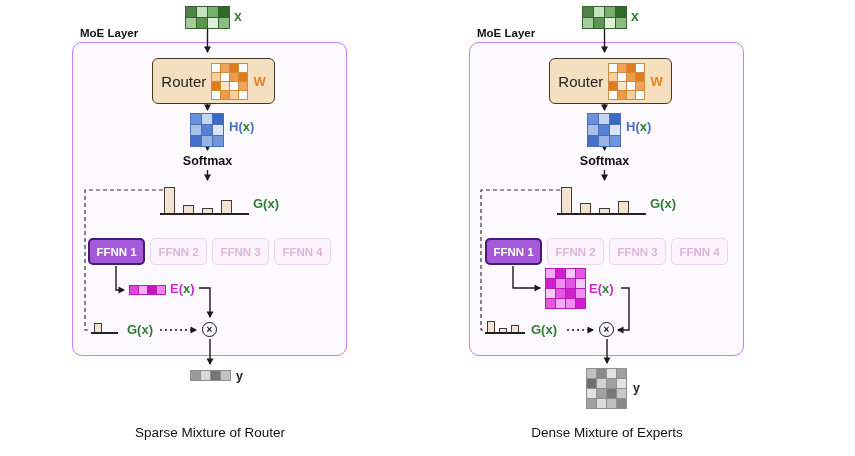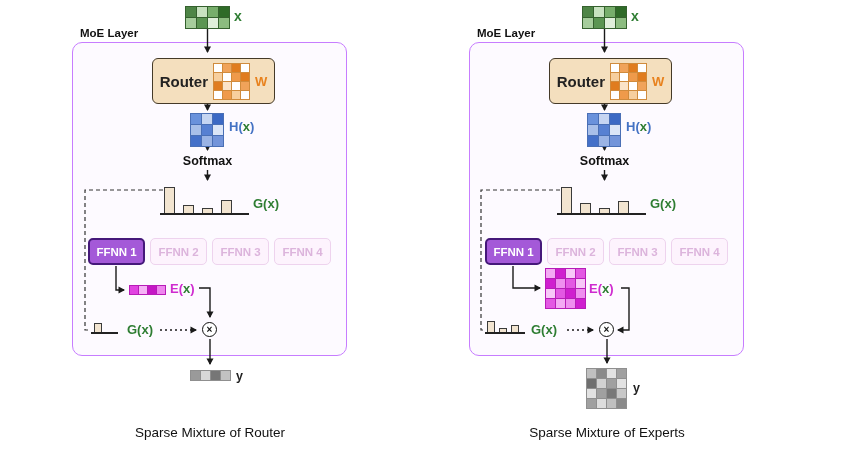--- a/index.html
+++ b/index.html
@@ -11,21 +11,21 @@
   .dash{ stroke:#333; stroke-width:1.2; fill:none; stroke-dasharray:4 3; }
   .dot { stroke:#1a1a1a; stroke-width:1.3; fill:none; stroke-dasharray:2 3; }
   .moe-box { position:absolute; left:72px; top:42px; width:275px; height:314px;
              border:1.6px solid #c77dff; border-radius:10px; background:#fdfaff; }
   .moe-label { position:absolute; left:80px; top:27px; font-size:11.5px; font-weight:bold; color:#111; }
   .grid { position:absolute; }
   .x-label { position:absolute; left:234px; top:8px; font-size:14px; font-weight:bold; color:#2e7d32; }
   .router { position:absolute; left:152px; top:58px; width:123px; height:46px; background:#f4dfbe;
             border:1.6px solid #453a28; border-radius:6px; display:flex; align-items:center;
             justify-content:center; gap:5px; z-index:2; }
-  .router-label { font-size:15px; font-weight:bold; color:#222; }
+  .router-label { font-size:15px; font-weight:normal; color:#222; }
   .router .grid { position:static; }
   .w-label { font-size:13px; font-weight:bold; color:#e8821e; }
   .h-label { position:absolute; left:229px; top:119px; font-size:13px; font-weight:bold; }
   .c-blue { color:#4472c4; } .c-green { color:#2e7d32; } .c-mag { color:#cf2bcf; }
   .softmax { position:absolute; left:170px; top:154px; width:75px; text-align:center;
              font-size:12.5px; font-weight:bold; color:#111; }
   .bars { position:absolute; }
   .axis { position:absolute; height:1.5px; background:#222; }
   .g-label { position:absolute; font-size:13px; font-weight:bold; }
   .ffnn { position:absolute; top:238px; width:57px; height:27px; border-radius:5px; display:flex;
@@ -302,16 +302,16 @@
         <div style="width: 9px; height: 9px; background: rgb(160, 160, 160);"></div>
         <div style="width: 9px; height: 9px; background: rgb(120, 120, 120);"></div>
         <div style="width: 9px; height: 9px; background: rgb(200, 200, 200);"></div>
         <div style="width: 9px; height: 9px; background: rgb(160, 160, 160);"></div>
         <div style="width: 9px; height: 9px; background: rgb(221, 221, 221);"></div>
         <div style="width: 9px; height: 9px; background: rgb(192, 192, 192);"></div>
         <div style="width: 9px; height: 9px; background: rgb(138, 138, 138);"></div>
       </div>
     <span class="y-label" style="left:236px; top:381px">y</span>
 
-    <div class="caption">Sparse Mixture of Experts</div>
+    <div class="caption">Dense Mixture of Experts</div>
   </div>
 
 </div>
 
 </body></html>

